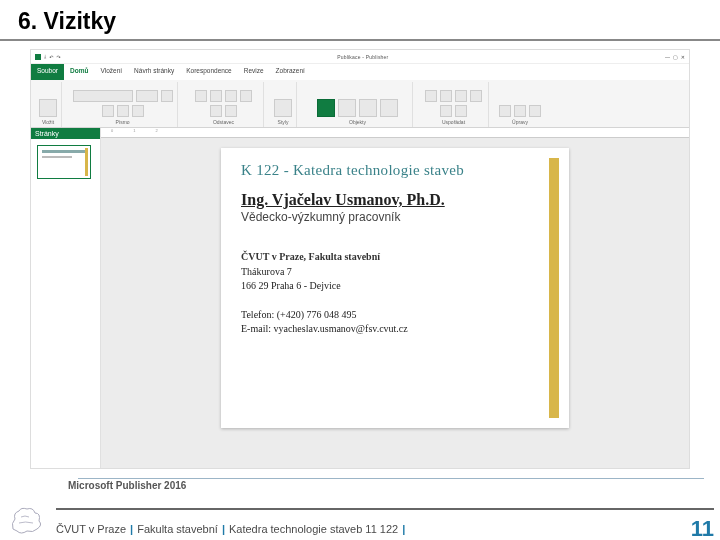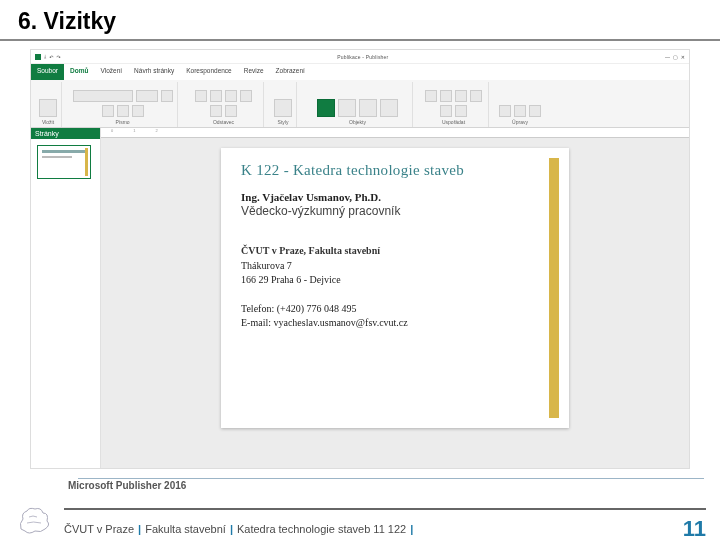--- a/index.html
+++ b/index.html
@@ -146,23 +146,24 @@
     font-family: Georgia, 'Times New Roman', serif;
     color: #222;
   }
   .bc-dept {
     font-size: 15px;
     color: #3a8289;
     letter-spacing: .3px;
     margin-bottom: 12px;
   }
   .bc-name {
-    font-size: 11px;
+    font-size: 16px;
     font-weight: bold;
     margin-bottom: 1px;
+    text-decoration: underline;
   }
   .bc-role {
     font-size: 12px;
     font-family: Arial, sans-serif;
     color: #444;
     margin-bottom: 26px;
   }
   .bc-block {
     font-size: 10px;
     line-height: 1.45;
@@ -182,21 +183,21 @@
     font-size: 10px;
     color: #555;
     font-weight: bold;
   }
   .footer {
     position: absolute;
     left: 0; right: 0; bottom: 0;
     height: 42px;
     display: flex;
     align-items: center;
-    padding: 0 14px;
+    padding: 0 6px;
     gap: 8px;
   }
   .crest {
     width: 42px; height: 32px;
     color: #aab;
   }
   .footer .txt {
     font-size: 11px;
     color: #4a4a4a;
     display: flex;

